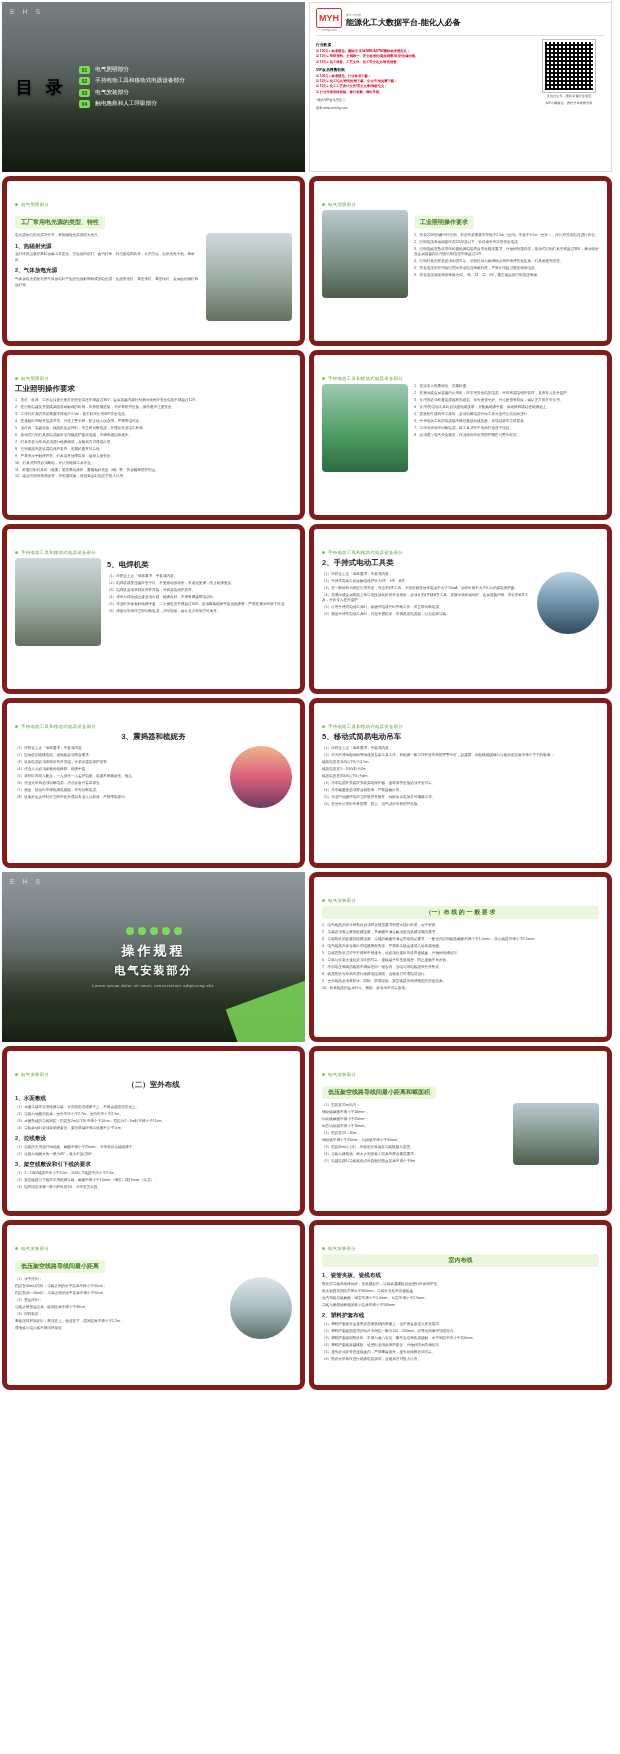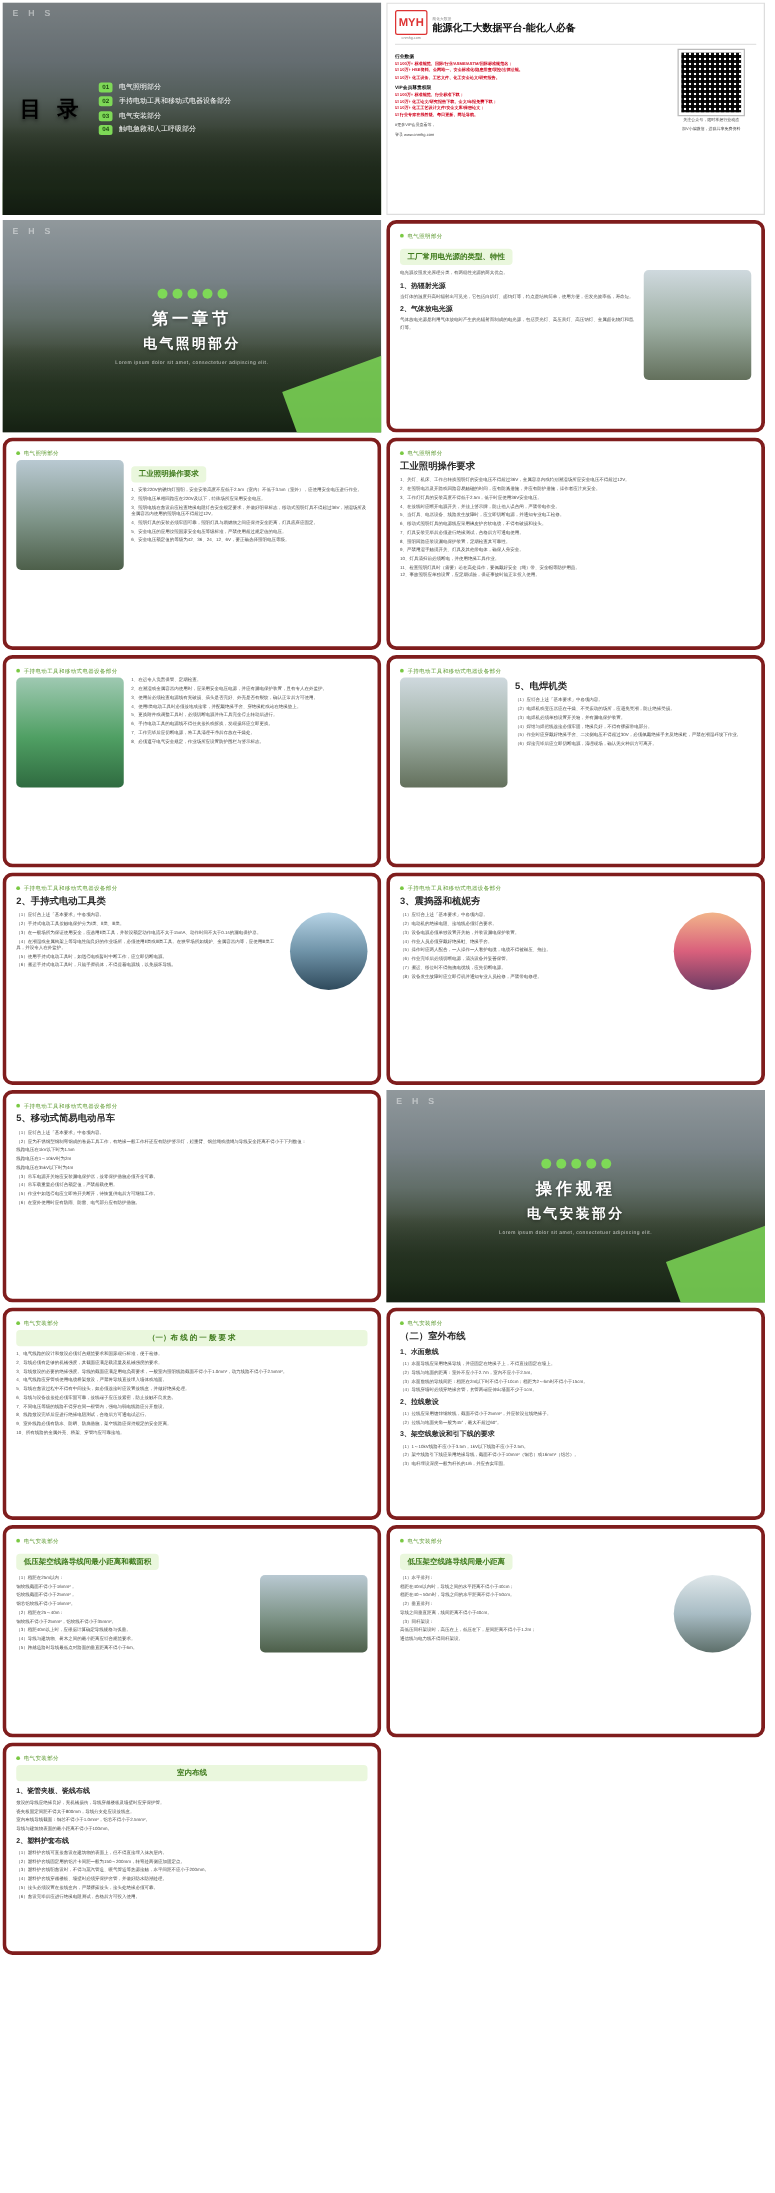--- a/index.html
+++ b/index.html
@@ -31,36 +31,36 @@
   }
   .turbines{position:absolute; inset:0;}
   .turbine{position:absolute; background:#e8eef0; opacity:.85;}
   .tw-pole{width:2px;}
   .tw-hub{width:6px;height:6px;border-radius:50%;}
   .blade{position:absolute;width:2px;background:#e8eef0;transform-origin:top center;opacity:.85;}
 
   
   .card {
     position:absolute; inset:0;
-    border:3px solid #7f1d1d;
+    border:5px solid #7f1d1d;
     border-radius:8px;
     background:#fff;
-    padding:7px 8px;
+    padding:21px 8px;
   }
   .eyebrow{
     font-size:4.4px; color:#5f9b33; letter-spacing:.3px;
     display:flex; align-items:center; gap:3px; margin-bottom:3px;
   }
   .eyebrow .dot{width:3px;height:3px;border-radius:50%;background:#7ac943;display:inline-block;}
   .h-pill{
     display:inline-block;background:#eaf7dd;color:#3f7a1c;
     font-size:6px;font-weight:bold;padding:2px 6px;border-radius:3px;margin-bottom:4px;
   }
   .h-plain{font-size:7.5px;font-weight:bold;color:#2c2c2c;margin:2px 0 4px;}
-  .h-center{text-align:left;}
+  .h-center{text-align:center;}
   .sub-h{font-size:5.6px;font-weight:bold;color:#2c2c2c;margin:3px 0 2px;}
   .body{font-size:3.6px;line-height:1.55;color:#4a4a4a;}
   .body p{margin-bottom:1.4px;}
   .two-col{display:flex;gap:6px;}
   .col-txt{flex:1;}
   .thumb{
     width:86px;height:62px;border-radius:4px;flex:none;
     background:linear-gradient(#9fb4c2,#6d8a74 55%,#4b6547);
   }
   .thumb.tall{height:88px;}
@@ -208,37 +208,20 @@
         </div>
         <div class="ad-right">
           <div class="qr"></div>
           <div class="ad-cap">关注公众号，随时掌握行业动态</div>
           <div class="ad-cap">加V小编微信，进群共享免费资料</div>
         </div>
       </div>
     </div>
   </div>
 
-  <div class="slide">
-    <div class="photo dark"></div>
-    <div class="chap-corner"></div>
-    <div class="chap-ehs">E H S</div>
-    <div class="chap-center">
-      <div class="chap-dots">
-          <i></i>
-          <i></i>
-          <i></i>
-          <i></i>
-          <i></i>
-        </div>
-      <div class="chap-t1">第一章节</div>
-      <div class="chap-t2">电气照明部分</div>
-      <div class="chap-lorem">Lorem ipsum dolor sit amet, consectetuer adipiscing elit.</div>
-    </div>
-  </div>
 
   <div class="slide">
     <div class="card">
       <div class="eyebrow">
           <span class="dot"></span>
           <span>电气照明部分</span>
         </div>
       <div class="h-pill">工厂常用电光源的类型、特性</div>
       <div class="two-col">
         <div class="col-txt body">

